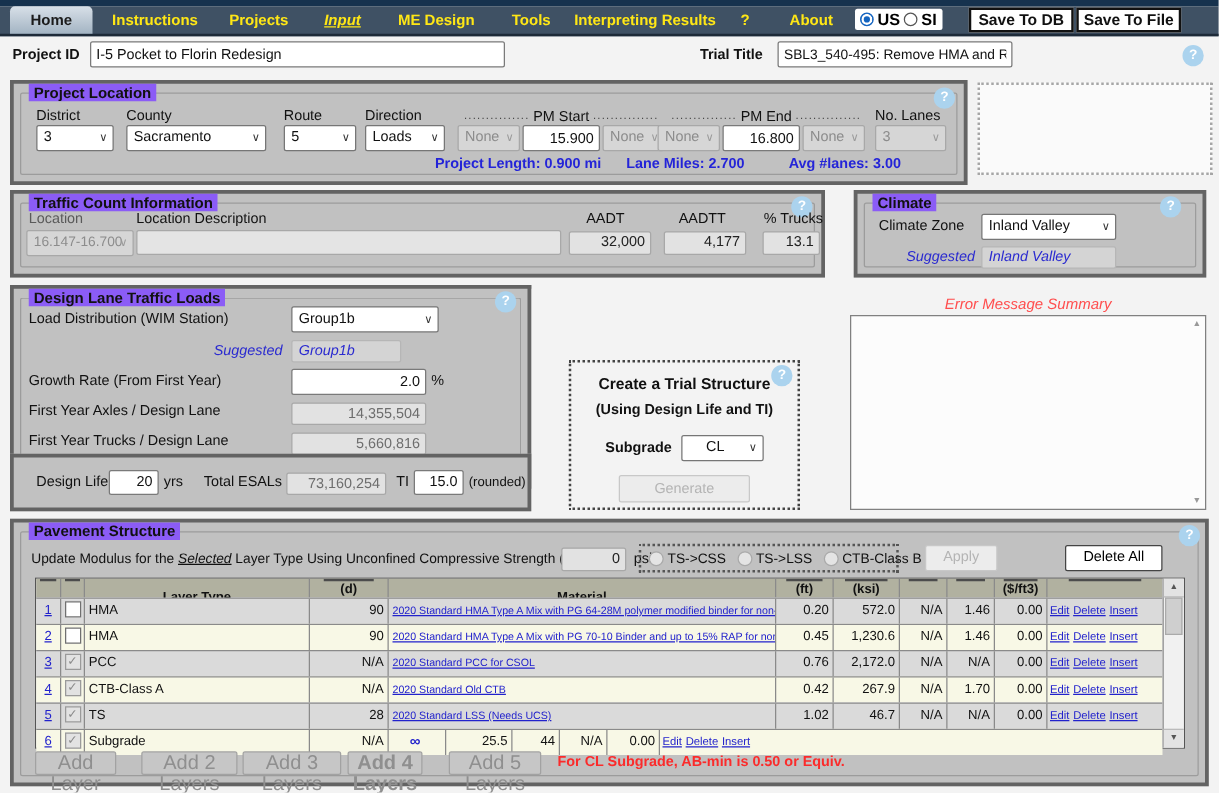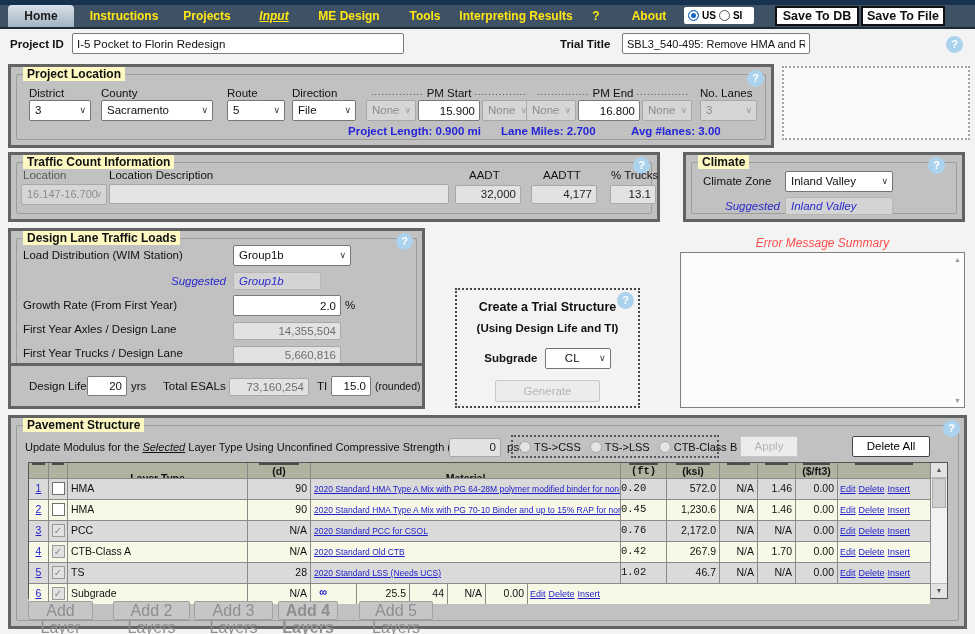--- a/index.html
+++ b/index.html
@@ -9,21 +9,21 @@
 
   
   #titlebar-sliver{position:absolute;left:0;top:0;width:975px;height:5px;background:#16324e;}
 
   
   #nav{position:absolute;left:0;top:5px;width:975px;height:22px;background:#3f5164;border-bottom:2px solid #1d2a38;}
   .tab{position:absolute;top:0;height:22px;line-height:22px;text-align:center;font-weight:bold;font-size:12px;color:#ffe715;cursor:pointer;}
   .tab.active{background:linear-gradient(#d8e0e8,#a3b4c3);color:#1b1b1b;border-radius:4px 4px 0 0;}
   .tab.input-tab span{font-style:italic;text-decoration:underline;}
   .units{position:absolute;left:684px;top:2px;width:62px;height:17px;background:#fff;border-radius:2px;
-         display:flex;align-items:center;gap:3px;padding:0 4px;font-weight:bold;font-size:10px;color:#000;}
+         display:flex;align-items:center;gap:3px;padding:0 4px;font-weight:bold;font-size:13px;color:#000;}
   .radio{display:inline-block;width:9px;height:9px;border:1px solid #555;border-radius:50%;background:#fff;flex:0 0 auto;}
   .radio.checked{border:1px solid #1464c0;background:#1464c0;box-shadow:inset 0 0 0 2px #fff;}
   .savebtn{position:absolute;top:1px;height:20px;line-height:16px;background:#fff;border:2px solid #111;
            font-weight:bold;font-size:12.5px;text-align:center;box-sizing:border-box;cursor:pointer;}
   #save-db{left:775px;width:84px;} #save-file{left:861px;width:84px;}
 
   
   .lbl{position:absolute;font-size:11.5px;color:#111;white-space:nowrap;}
   .b{font-weight:bold;}
   .inp{position:absolute;border:1px solid #7a7a7a;border-radius:2px;background:#fff;
@@ -41,21 +41,21 @@
   .sel.dis .chev{color:#9a9a9a;}
   .sel.inline{position:relative;display:inline-block;vertical-align:middle;}
   .help{position:absolute;width:17px;height:17px;border-radius:50%;background:#abd3ee;color:#fff;
         font-weight:bold;font-size:11px;text-align:center;line-height:17px;}
   .bluetxt{position:absolute;color:#2424d8;font-weight:bold;font-size:11.5px;white-space:nowrap;}
   .sugg{color:#2a2ad0;font-style:italic;}
 
   
   .sec{position:absolute;background:#c1c1c1;border:3px solid #636363;box-sizing:border-box;}
   .gline{position:absolute;top:7px;left:5px;right:5px;bottom:5px;border:1px solid #9c9c9c;border-radius:2px;pointer-events:none;}
-  .legend{position:absolute;top:0px;left:12px;background:#fef9c3;padding:0 4px;font-weight:bold;font-size:12px;white-space:nowrap;}
+  .legend{position:absolute;top:0px;left:12px;background:#8b5cf6;padding:0 4px;font-weight:bold;font-size:12px;white-space:nowrap;}
   .pmlabel{position:absolute;top:20px;text-align:center;font-size:11.5px;color:#111;white-space:nowrap;}
   .pmlabel::before,.pmlabel::after{content:"...............";letter-spacing:1px;color:#444;font-size:9px;vertical-align:2px;margin:0 3px;}
 
   .dottedbox{position:absolute;border:2px dotted #a6a6a6;background:#fafafa;box-sizing:border-box;}
 
   
   #trial-box{position:absolute;left:455px;top:288px;width:185px;height:120px;border:2px dotted #444;background:#f3f3f3;box-sizing:border-box;}
   .btnlike{position:absolute;text-align:center;box-sizing:border-box;border-radius:2px;font-size:11.5px;cursor:pointer;}
   .btn-disabled{background:#ececec;border:1px solid #c8c8c8;color:#b4b4b4;cursor:default;}
   .btn-normal{background:#fff;border:1px solid #444;color:#000;}
@@ -75,21 +75,21 @@
   #ttable{position:absolute;left:17px;top:44px;width:920px;height:137px;border:1px solid #555;background:#fff;box-sizing:border-box;}
   #tgrid{position:absolute;left:0;top:0;width:901px;}
   .thead{display:flex;height:15px;background:#b1b1a0;overflow:hidden;}
   .thead .tc{height:15px;position:relative;border-right:1px solid #8a8a8a;box-sizing:border-box;}
   .trow{display:flex;height:20px;border-top:1px solid #8a8a8a;}
   .trow .tc{height:20px;line-height:19px;border-right:1px solid #8a8a8a;box-sizing:border-box;overflow:hidden;white-space:nowrap;font-size:10.5px;}
   .grayrow{background:#dadada;} .creamrow{background:#f8f8e6;}
   .c-num{width:20px;text-align:center;} .c-cb{width:19px;text-align:center;}
   .c-type{width:180px;padding-left:3px;} .c-d{width:63px;text-align:right;padding-right:3px;}
   .c-mat{width:310px;padding-left:3px;}
-  .c-ft{width:46px;text-align:right;padding-right:21px;font-family:Liberation Mono, monospace;} .c-ksi{width:53px;text-align:right;padding-right:3px;}
+  .c-ft{width:46px;text-align:right;padding-right:3px;} .c-ksi{width:53px;text-align:right;padding-right:3px;}
   .c-rv{width:38px;text-align:right;padding-right:3px;} .c-gf{width:38px;text-align:right;padding-right:3px;}
   .c-cost{width:42px;text-align:right;padding-right:3px;} .c-act{width:92px;padding-left:2px;}
   .h-one{position:absolute;bottom:-6px;left:0;right:0;text-align:center;font-weight:bold;font-size:10.5px;}
   .h-two{position:absolute;bottom:0px;left:0;right:0;text-align:center;font-weight:bold;font-size:10.5px;line-height:13px;}
   .frag{position:absolute;top:0;left:18%;right:18%;height:2px;background:#4c4c4c;}
   a, .alink{color:#2222cc;text-decoration:underline;cursor:pointer;}
   .c-mat a{font-size:8.5px;} .c-act a{font-size:9px;margin-right:3px;}
   .inf{text-align:center !important;color:#2222cc;font-weight:bold;font-size:12px !important;}
   .cb{display:inline-block;width:11px;height:11px;border:1px solid #707070;background:#fff;vertical-align:middle;
       margin-top:-2px;font-size:10px;line-height:11px;text-align:center;color:#8a8a8a;}
@@ -140,21 +140,21 @@
     <div class="legend">Project Location</div>
     <div class="help" style="left:736px;top:3px;">?</div>
 
     <div class="lbl" style="left:18px;top:20px;">District</div>
     <div class="sel" style="left:18px;top:33px;width:62px;"><span>3</span><span class="chev">∨</span></div>
     <div class="lbl" style="left:90px;top:20px;">County</div>
     <div class="sel" style="left:90px;top:33px;width:112px;"><span>Sacramento</span><span class="chev">∨</span></div>
     <div class="lbl" style="left:216px;top:20px;">Route</div>
     <div class="sel" style="left:216px;top:33px;width:58px;"><span>5</span><span class="chev">∨</span></div>
     <div class="lbl" style="left:281px;top:20px;">Direction</div>
-    <div class="sel" style="left:281px;top:33px;width:64px;"><span>File</span><span class="chev">∨</span></div>
+    <div class="sel" style="left:281px;top:33px;width:64px;"><span>Loads</span><span class="chev">∨</span></div>
 
     <div class="pmlabel" style="left:355px;width:166px;"><span>PM Start</span></div>
     <div class="sel dis" style="left:355px;top:33px;width:50px;"><span>None</span><span class="chev">∨</span></div>
     <input class="inp num" style="left: 407px; top: 33px; width: 62px; height: 21px;" value="15.900">
     <div class="sel dis" style="left:471px;top:33px;width:50px;"><span>None</span><span class="chev">∨</span></div>
 
     <div class="pmlabel" style="left:515px;width:166px;text-align:right;"><span>PM End</span></div>
     <div class="sel dis" style="left:515px;top:33px;width:50px;"><span>None</span><span class="chev">∨</span></div>
     <input class="inp num" style="left: 567px; top: 33px; width: 62px; height: 21px;" value="16.800">
     <div class="sel dis" style="left:631px;top:33px;width:50px;"><span>None</span><span class="chev">∨</span></div>
@@ -399,14 +399,15 @@
         <div class="sb-thumb"></div>
         <div class="sb-btn sb-bot">▼</div>
       </div>
     </div>
 
     <div class="addbtn" style="left:17px;width:65px;">Add Layer</div>
     <div class="addbtn" style="left:102px;width:77px;">Add 2 Layers</div>
     <div class="addbtn" style="left:183px;width:79px;">Add 3 Layers</div>
     <div class="addbtn" style="left:267px;width:60px;font-weight:bold;">Add 4 Layers</div>
     <div class="addbtn" style="left:348px;width:74px;">Add 5 Layers</div>
+    <div id="rednote">For CL Subgrade, AB-min is 0.50 or Equiv.</div>
   </div>
 </div>
 
 </body></html>

